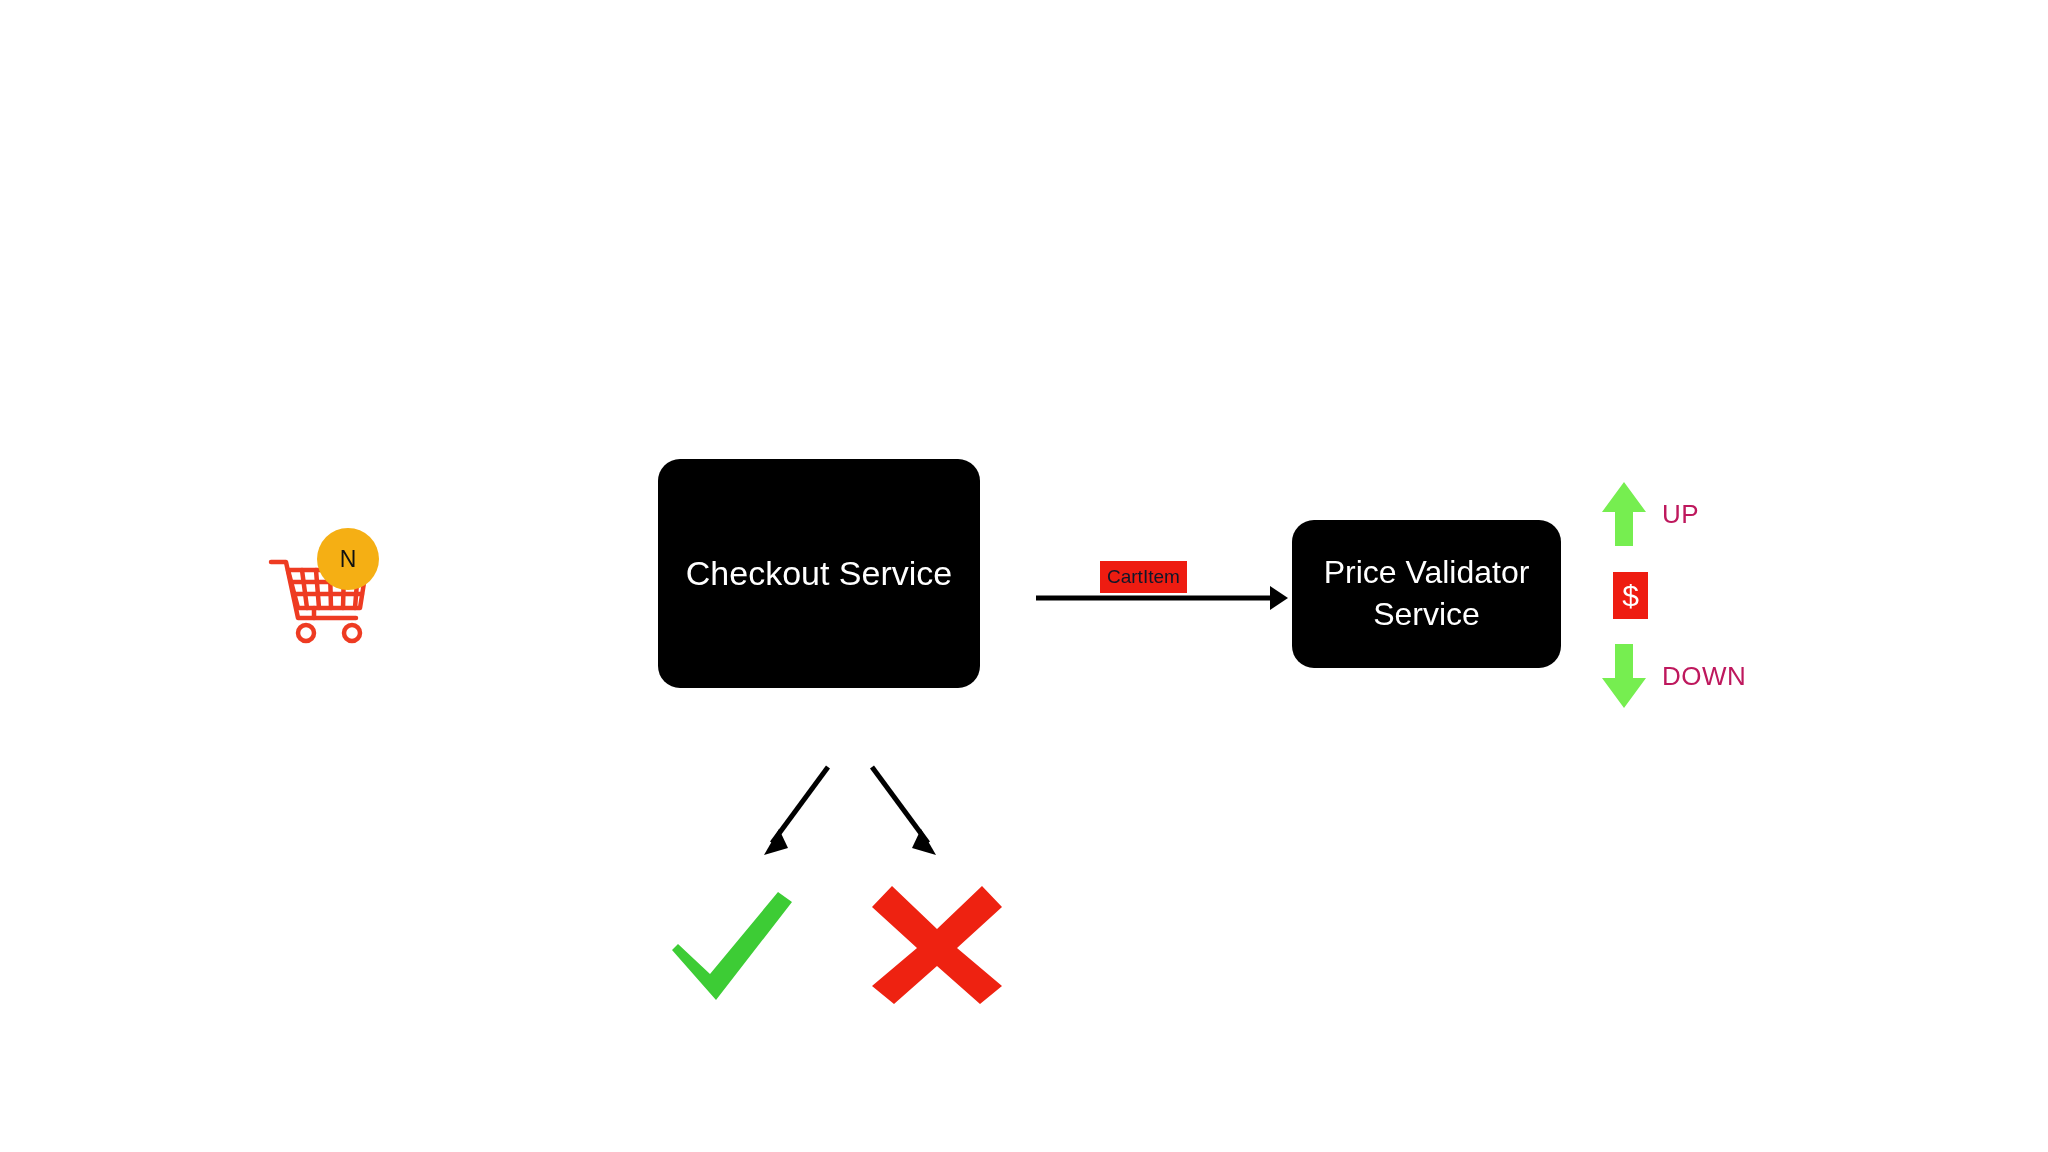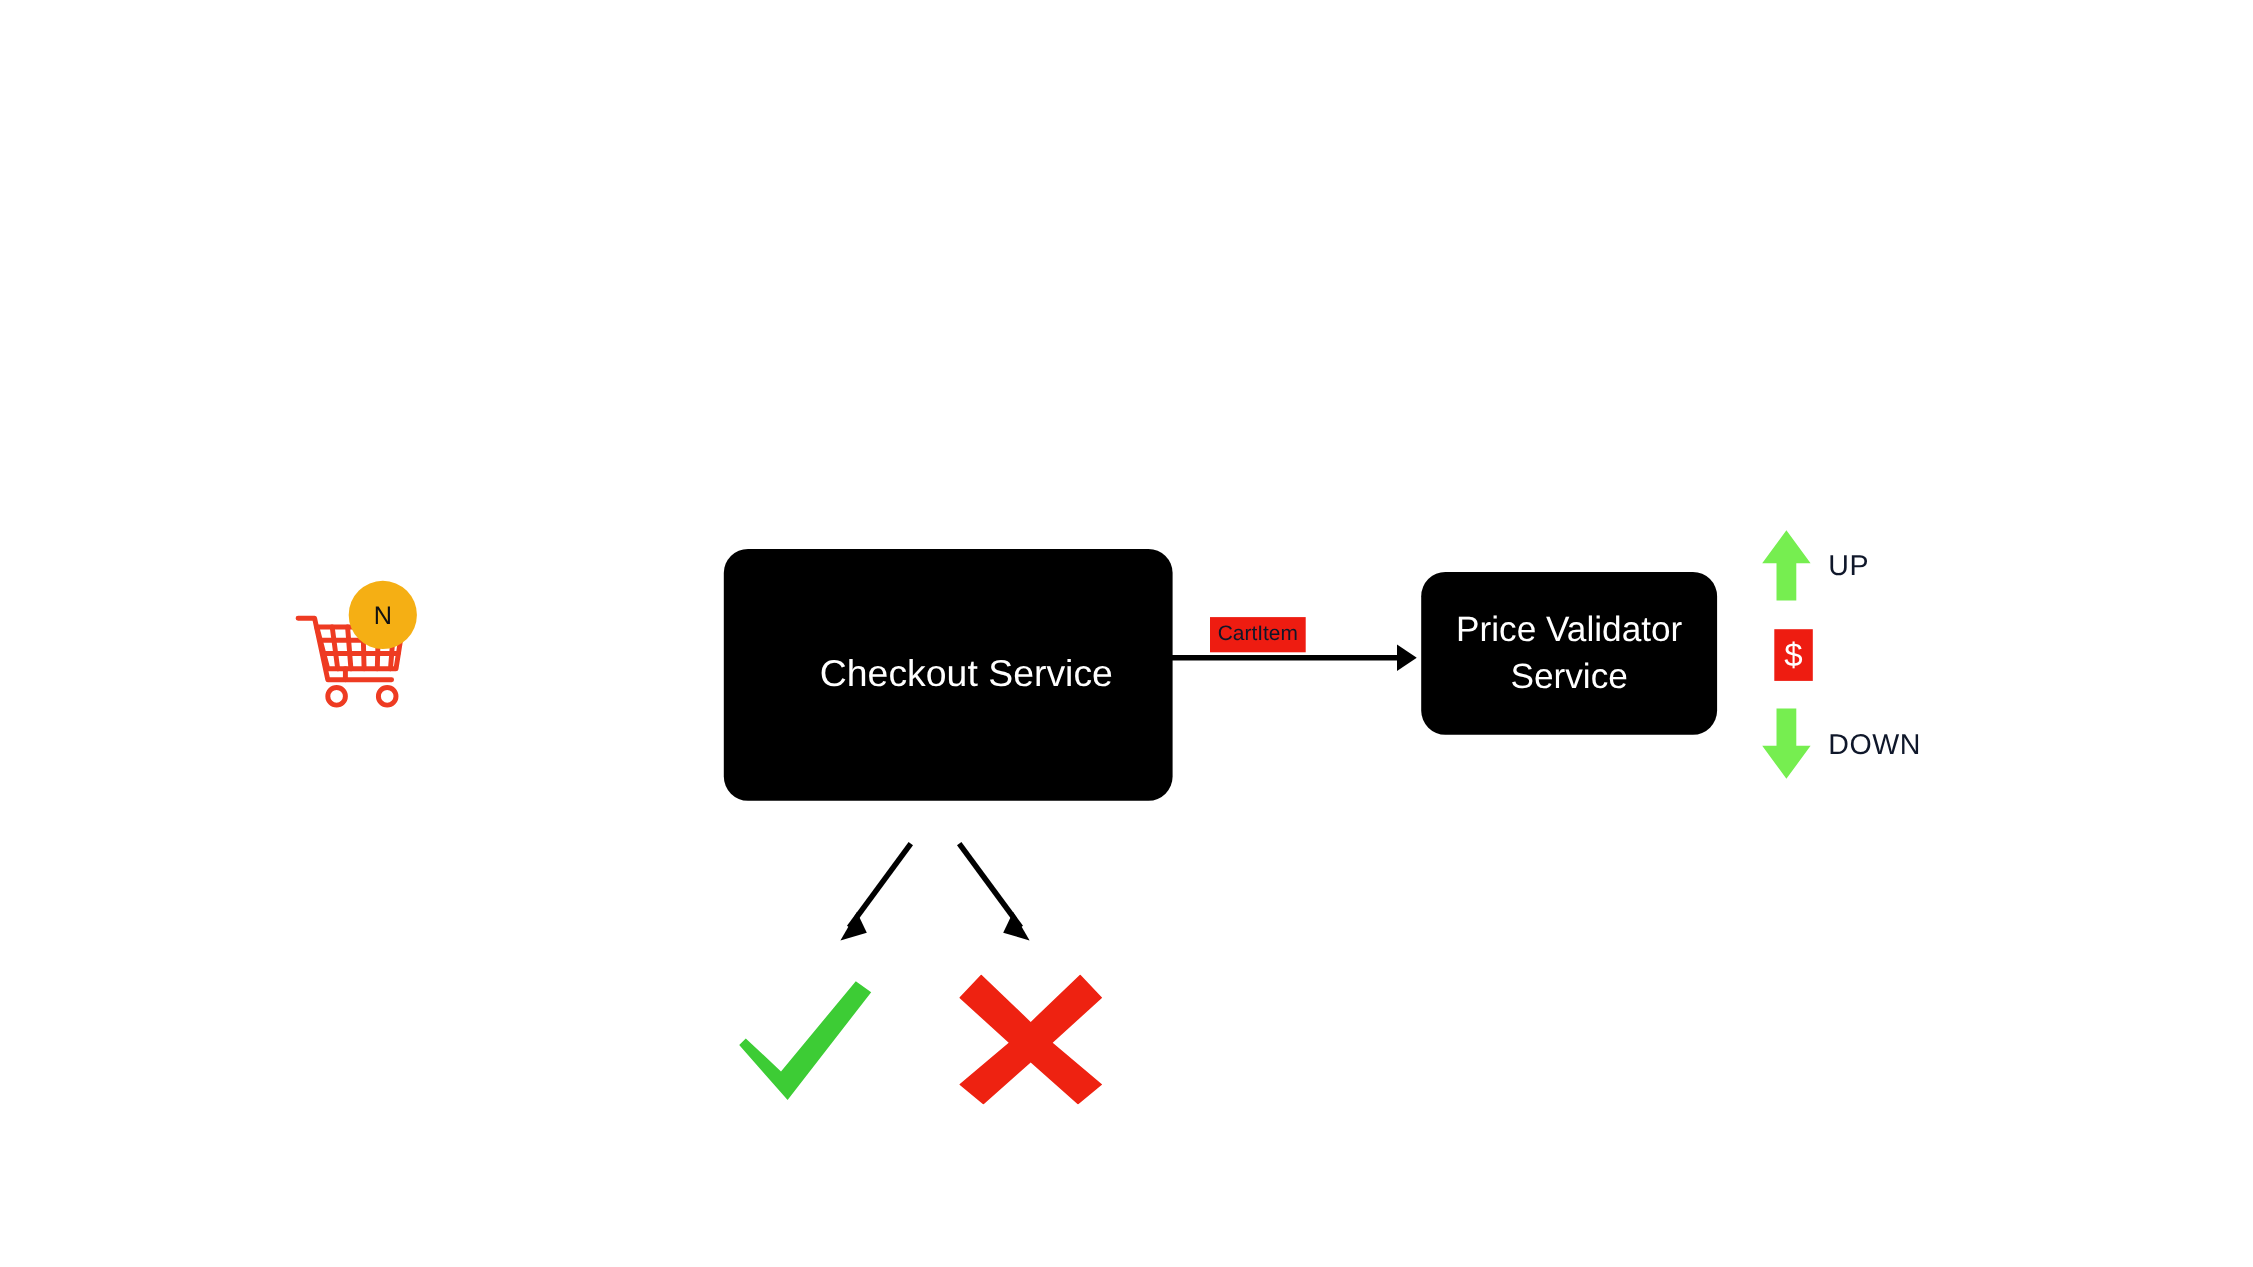--- a/index.html
+++ b/index.html
@@ -73,24 +73,23 @@
     background: #000000;
     border-radius: 22px;
     display: flex;
     align-items: center;
     justify-content: center;
     text-align: center;
     color: #ffffff;
   }
   #checkout-service-box {
     left: 658px;
-    top: 499px;
-    width: 375px;
+    top: 459px;
+    width: 322px;
     height: 229px;
-    padding-left: 33px;
   }
   #checkout-service-label {
     font-size: 34px;
     font-weight: normal;
     line-height: 1.25;
   }
   #price-validator-box {
     left: 1292px;
     top: 520px;
     width: 269px;
@@ -166,21 +165,21 @@
   #legend-down { left: 0px; top: 162px; }
 
   .legend-arrow {
     width: 48px;
     height: 68px;
     flex: none;
   }
   .legend-label {
     margin-left: 14px;
     font-size: 26px;
-    color: #0f172a;
+    color: #be185d;
     letter-spacing: 0.5px;
     line-height: 1;
     white-space: nowrap;
   }
   #dollar-chip {
     width: 35px;
     height: 47px;
     margin-left: 13px;
     background: #EE1C11;
     display: flex;

